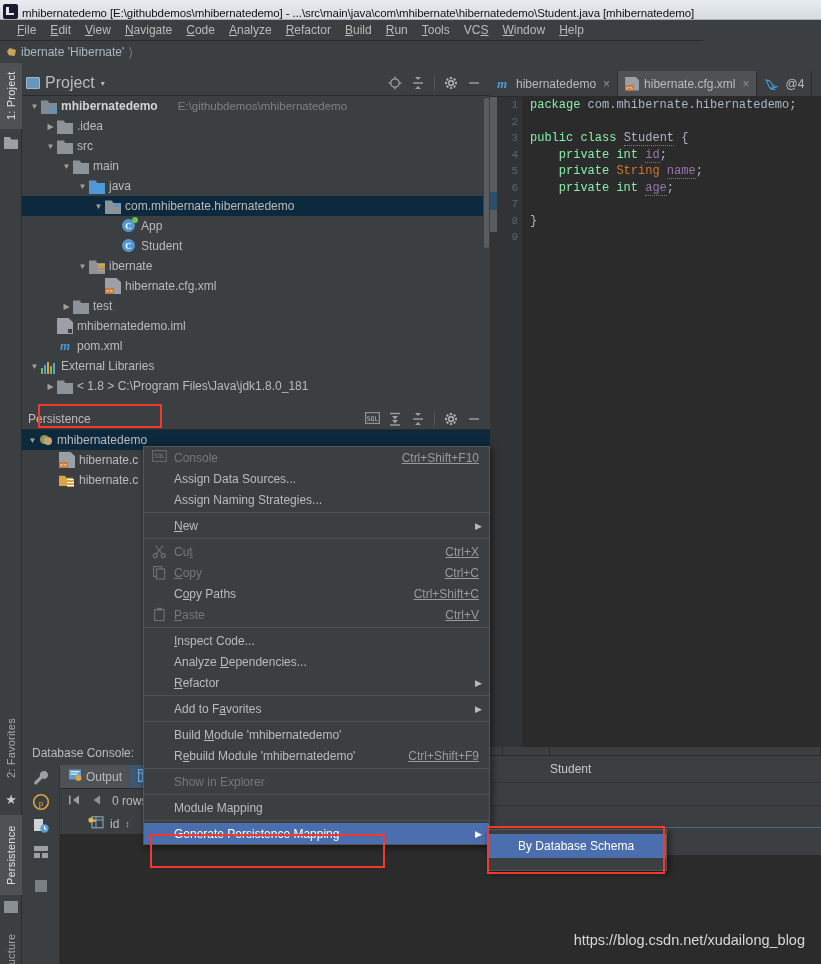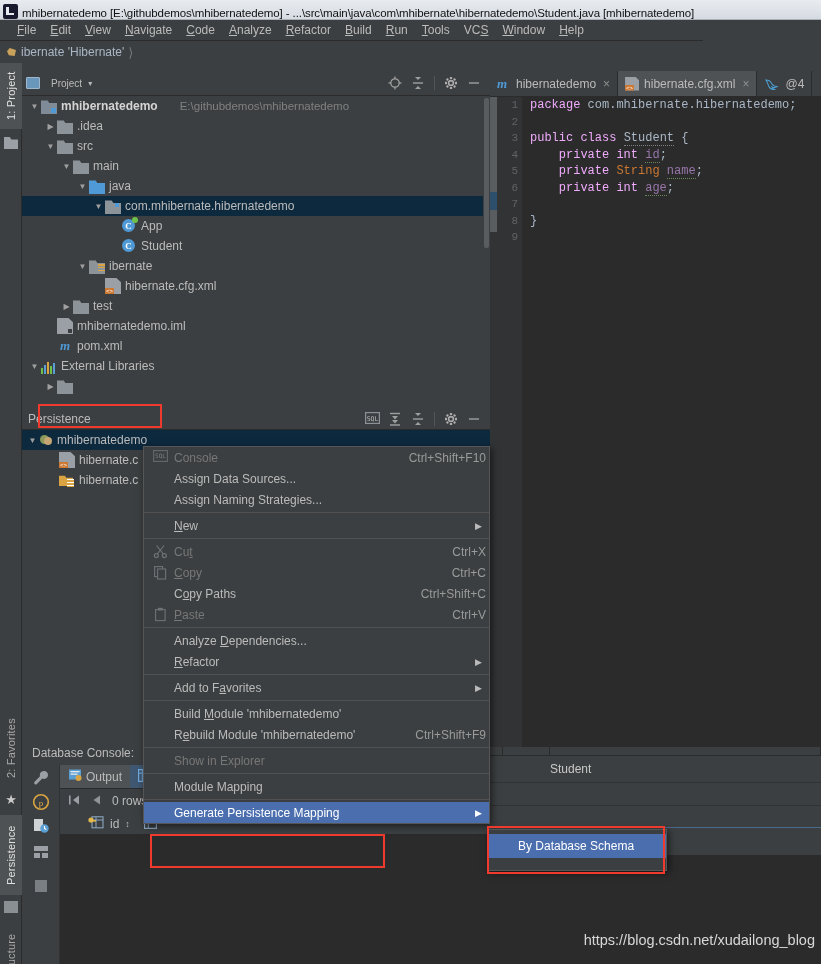--- a/index.html
+++ b/index.html
@@ -90,21 +90,21 @@
 
   
   .projwin {
     position: absolute; left: 22px; top: 71px; width: 468px; height: 334px;
     background: #3c3f41;
   }
   .tw-header {
     height: 25px; display: flex; align-items: center;
     background: #3c3f41; padding: 0 4px; border-bottom: 1px solid #2b2b2b;
   }
-  .tw-title { font-size: 10px; color: #bbbbbb; margin-left: 11px; }
+  .tw-title { font-size: 16px; color: #bbbbbb; margin-left: 5px; }
   .tw-icon-box {
     width: 14px; height: 12px; border: 1.5px solid #9fb6cc; background: #6897bb;
     border-radius: 1px;
   }
   .tw-caret { margin-left: 6px; font-size: 8px; color: #bbbbbb; }
   .tw-actions { margin-left: auto; display: flex; align-items: center; gap: 9px; padding-right: 5px; }
   .act { width: 14px; height: 14px; opacity: .85; }
   .act svg { display: block; }
   .tw-sep { width: 1px; height: 14px; background: #555; }
 
@@ -114,21 +114,21 @@
   }
   .trow {
     height: 20px; display: flex; align-items: center;
     font-size: 12px; color: #bbbbbb; white-space: nowrap;
   }
   .trow.sel { background: #0d293e; }
   .twisty { width: 13px; text-align: center; font-size: 8px; color: #a0a0a0; flex: 0 0 13px; }
   .ticon { width: 16px; height: 16px; margin-right: 4px; flex: 0 0 16px; position: relative; }
   .tlabel { }
   .tlabel.bold { font-weight: bold; color: #d4d4d4; }
-  .tpath { color: #808080; margin-left: 22px; font-size: 11.5px; }
+  .tpath { color: #808080; margin-left: 0; font-size: 11.5px; padding-left: 20px; }
 
   
   .i-module { background: #7f8b96;
     clip-path: polygon(0 15%, 42% 15%, 52% 32%, 100% 32%, 100% 100%, 0 100%); }
   .i-module::after { content:""; position:absolute; right:1px; bottom:1px; width:5px; height:5px; background:#4f9ad6; }
   .i-folder { background: #8d9499;
     clip-path: polygon(0 15%, 42% 15%, 52% 32%, 100% 32%, 100% 100%, 0 100%); }
   .i-srcfolder { background: #4f9ad6;
     clip-path: polygon(0 15%, 42% 15%, 52% 32%, 100% 32%, 100% 100%, 0 100%); }
   .i-pkg { background: #8d9499;
@@ -225,56 +225,56 @@
   .code-area { position:absolute; left:0; top:26px; width:331px; height:650px; background:#2b2b2b; }
   .gutter-scroll { position:absolute; left:0; top:0; width:7px; height:650px; background:#313335; }
   .gutter-scroll .sthumb { position:absolute; left:0; width:7px; background:#5a5d5f; }
   .gutter-scroll .sthumb.hl { background:#2d4f6c; }
   .gutter { position:absolute; left:7px; top:0; width:25px; height:650px;
      background:#313335; text-align:right; padding-right:4px; }
   .gutter div { height:16.5px; line-height:16.5px; font-size:11px; color:#606366;
      font-family:"Liberation Mono", monospace; }
   .codetext { position:absolute; left:40px; top:0; font-family:"Liberation Mono", monospace;
      font-size:12px; line-height:16.5px; white-space:pre; }
-  .kw { color:#f0abfc; }
+  .kw { color:#86efac; }
   .plain { color:#a9b7c6;text-align:right; }
   .cls { color:#a9b7c6; border-bottom:1px dotted #808080; }
   .fld { color:#9876aa; border-bottom:1px dotted #6a8759; }
   .typ { color:#cc7832; }
 
   .editor-lower { position:absolute; left:0; top:676px; width:331px; height:217px; background:#2b2b2b; }
   .el-rowtop { height:9px; background:#3c3f41; border-bottom:1px solid #2b2b2b;
       display:flex; }
   .el-rowtop .cell { border-right:1px solid #2b2b2b; }
   .el-student { height:26px; display:flex; align-items:center; padding-left:60px;
       font-size:12px; color:#c8c8c8; background:#3c3f41; }
   .el-blank1 { height:24px; background:#3c3f41; border-top:1px solid #323232;
       border-bottom:1px solid #323232; }
   .el-blank2 { height:22px; background:#3c3f41; border-bottom:1px solid #4a6a8a; }
   .el-toolbar { height:27px; display:flex; align-items:center; gap:14px; padding-left:8px;
       background:#3c3f41; }
   .el-rest { background:#2b2b2b; position:absolute; left:0; top:110px; right:0; bottom:0; }
 
-  .watermark { position:absolute; right:6px; bottom:16px; font-size:14.5px; color:#d8d8d8;
+  .watermark { position:absolute; right:16px; bottom:16px; font-size:14.5px; color:#d8d8d8;
       font-family:"Liberation Sans", sans-serif;padding-left:16px; }
 
   
   .ctxmenu {
     position:absolute; left:143px; top:446px; width:347px;
     background:#3c3f41; border:1px solid #565656;
     box-shadow: 2px 2px 7px rgba(0,0,0,.55); z-index:40;
   }
   .mi { height:21px; display:flex; align-items:center; padding-left:8px;
      font-size:12px; color:#bbbbbb; white-space:nowrap; position:relative; }
-  .mi.disabled { color:#777777;text-align:center; }
+  .mi.disabled { color:#777777; }
   .mi.hl { background:#4b6eaf; color:#ffffff; }
   .mi .mlabel { margin-left:22px; }
   .mi .mlabel .mn { text-decoration: underline; }
   .mi .micon { position:absolute; left:8px; width:16px; height:16px; opacity:.8; }
-  .mi .accel { margin-left:auto; padding-right:3px; color:#9a9a9a; font-size:12px; }
+  .mi .accel { margin-left:auto; padding-right:10px; color:#9a9a9a; font-size:12px;text-decoration:underline; }
   .mi .arrow { position:absolute; right:7px; font-size:9px; color:#bbbbbb; }
   .mi.hl .arrow { color:#ffffff; }
   .msep { height:1px; background:#515151; margin:2px 0; }
 
   .submenu {
     position:absolute; left:487px; top:829px; width:180px; height:42px;
     background:#3c3f41; border:1px solid #565656;
     box-shadow: 2px 2px 7px rgba(0,0,0,.55); z-index:41;
     padding-top:4px;
   }
@@ -458,20 +458,21 @@
             <i style="background: rgb(90, 159, 212); height: 9px;"></i>
             <i style="background: rgb(217, 164, 65); height: 12px;"></i>
             <i style="background: rgb(110, 194, 74); height: 8px;"></i>
             <i style="background: rgb(90, 159, 212); height: 11px;"></i>
           </span>
           <span class="tlabel">External Libraries</span>
         </div>
         <div class="trow" style="padding-left: 22px;">
           <span class="twisty">▶</span>
           <span class="ticon i-folder"></span>
+          <span class="tlabel">&lt; 1.8 &gt; C:\Program Files\Java\jdk1.8.0_181</span>
         </div>
       </div>
     <div class="scrollbar-v" style="top:25px; height:309px;">
       <div class="thumb" style="top:2px; height:150px;"></div>
     </div>
   </div>
 
   <div class="perswin">
     <div class="pers-header">
       <span class="pers-title">Persistence</span>
@@ -753,20 +754,23 @@
       <div class="mi disabled">
         <span class="micon"><svg width="15" height="15" viewBox="0 0 15 15">
             <rect x="2.6" y="2.6" width="9.5" height="11" fill="none" stroke="#7a7f83" stroke-width="1.1"></rect>
             <rect x="5" y="0.8" width="4.8" height="2.6" fill="#7a7f83"></rect>
           </svg></span>
         <span class="mlabel"><span class="mn">P</span>aste</span>
         <span class="accel">Ctrl+V</span>
       </div>
       <div class="msep"></div>
       <div class="mi">
+        <span class="mlabel"><span class="mn">I</span>nspect Code...</span>
+      </div>
+      <div class="mi">
         <span class="mlabel">Analyze <span class="mn">D</span>ependencies...</span>
       </div>
       <div class="mi">
         <span class="mlabel"><span class="mn">R</span>efactor</span>
         <span class="arrow">▶</span>
       </div>
       <div class="msep"></div>
       <div class="mi">
         <span class="mlabel">Add to F<span class="mn">a</span>vorites</span>
         <span class="arrow">▶</span>

